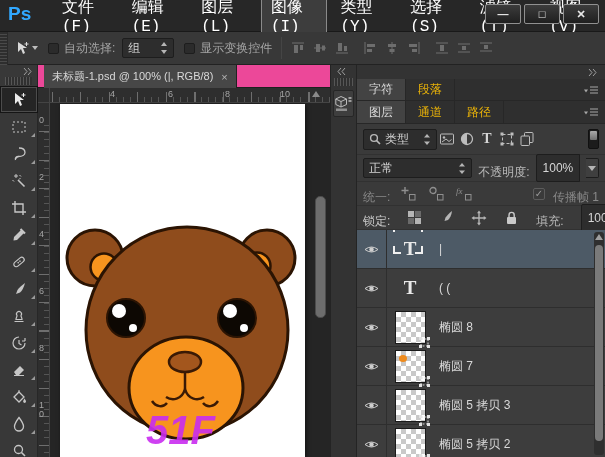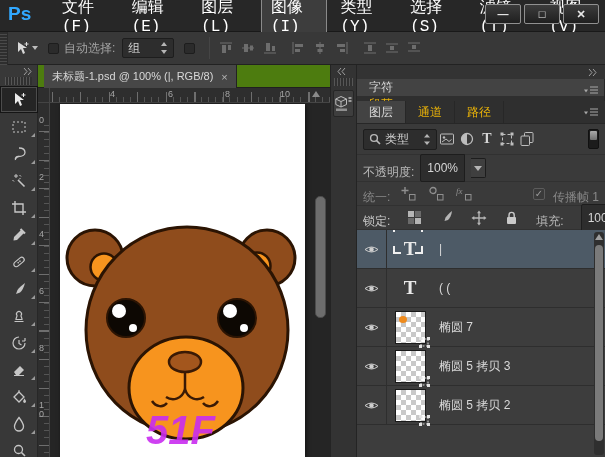--- a/index.html
+++ b/index.html
@@ -37,21 +37,21 @@
   
   #tooldock { left:0; top:65px; width:38px; height:392px; background:#383838; border-right:1px solid #272727; }
   .dock-head { height:11px; display:flex; justify-content:flex-end; align-items:center; padding:2px 4px 0 0; }
   .dock-grip { height:8px; margin:1px 5px; background:repeating-linear-gradient(90deg,#565656 0 1px,#303030 1px 3px); }
   .tool { width:38px; height:27px; display:flex; align-items:center; justify-content:center; position:relative; }
   .tool.selected { background:#252525; border:1px solid #151515; box-shadow:inset 0 0 0 1px #4c4c4c; }
   .flyout { position:absolute; right:3px; bottom:3px; width:0; height:0;
             border-left:4px solid transparent; border-bottom:4px solid #9a9a9a; }
 
   
-  #tabbar { left:38px; top:65px; width:292px; height:23px; background:#4d7c0f; border-bottom:1px solid #202020; }
+  #tabbar { left:38px; top:65px; width:292px; height:23px; background:#ec4899; border-bottom:1px solid #202020; }
   #doc-tab { position:absolute; left:6px; top:0; height:23px; background:#474747; border-right:1px solid #222;
              display:flex; align-items:center; padding:0 8px; gap:8px; }
   #doc-tab .title { color:#d8d8d8; font-size:11px; white-space:nowrap; }
   #doc-tab .close { color:#b5b5b5; font-size:11px; }
   #ruler-corner { left:38px; top:88px; width:12px; height:15px; background:#2e2e2e; border-right:1px solid #444; border-bottom:1px solid #444; }
   #hruler { left:50px; top:88px; width:280px; height:15px; background:#2e2e2e; border-bottom:1px solid #454545;
     background-image:
       repeating-linear-gradient(90deg,#6e6e6e 0 1px,transparent 1px 28.5px),
       repeating-linear-gradient(90deg,#555 0 1px,transparent 1px 7.1px);
     background-size:100% 10px,100% 5px; background-position:2px bottom,2px bottom; background-repeat:no-repeat; }
@@ -74,21 +74,21 @@
   #collapsed-panel-btn { margin:4px auto 0; width:21px; height:27px; background:#3e3e3e; border:1px solid #262626; border-radius:2px;
                          display:flex; align-items:center; justify-content:center; }
 
   
   #paneldock { left:357px; top:65px; width:248px; height:392px; background:#3a3a3a; }
   #pd-head { height:14px; display:flex; justify-content:flex-end; align-items:center; padding-right:7px; background:#333; }
   .tabsrow { display:flex; align-items:stretch; background:#2f2f2f; border-bottom:1px solid #272727; position:relative; }
   .ptab { padding:0 12px; display:flex; align-items:center; font-size:12px; color:#eab308; background:#2f2f2f; border-right:1px solid #272727; }
   .ptab.active { background:#434343; color:#d9d9d9; }
   .panel-menu { position:absolute; right:6px; top:50%; transform:translateY(-50%); }
-  #chartabs { height:22px;flex-direction:column; }
+  #chartabs { height:22px; }
   #layertabs { height:23px; }
   .prow { display:flex; align-items:center; padding:0 6px; border-bottom:1px solid #313131; }
   #filterrow { height:31px; }
   #kind-select { width:74px; height:21px; gap:4px; justify-content:flex-start; }
   #kind-select .spin { margin-left:auto; }
   .ficon { display:flex; align-items:center; justify-content:center; width:20px; }
   .t-glyph { font-family:"Liberation Serif", serif; font-weight:bold; color:#d6d6d6; font-size:14px; }
   #filter-toggle { margin-left:auto; width:11px; height:20px; background:#1c1c1c; border:1px solid #111; border-radius:2px; position:relative; }
   #filter-toggle .knob { position:absolute; left:1px; top:1px; width:7px; height:9px; background:linear-gradient(#a9a9a9,#6f6f6f); border-radius:1px; }
   #blendrow { height:27px; gap:6px; }
@@ -165,20 +165,21 @@
   <span class="checkbox"></span>
   <span class="obar-label">自动选择:</span>
   <div class="dropdown" id="group-select">
     <span>组</span>
     <svg class="spin" width="8" height="14">
       <path d="M4 1 L7 5 H1 Z" fill="#b5b5b5"></path>
         <path d="M4 13 L1 9 H7 Z" fill="#b5b5b5"></path>
       </svg>
   </div>
   <span class="checkbox"></span>
+  <span class="obar-label">显示变换控件</span>
   <div class="obar-divider"></div>
   <div class="align-group">
     <span class="align-icon">
         <svg width="14" height="14">
           <path d="M1 2 h12" stroke="#9a9a9a"></path>
           <rect x="3" y="4" width="4" height="8" fill="#9a9a9a"></rect>
           <rect x="9" y="4" width="3" height="5" fill="#9a9a9a"></rect>
         </svg>
       </span>
     <span class="align-icon">
@@ -484,20 +485,27 @@
           <rect x="5.5" y="1.5" width="8.5" height="10" rx="1" fill="none" stroke="#bdbdbd"></rect>
           <rect x="2" y="5" width="8.5" height="9.5" rx="1" fill="#3a3a3a" stroke="#bdbdbd"></rect>
         </svg>
       </span>
     <span id="filter-toggle">
         <span class="knob"></span>
       </span>
   </div>
 
   <div id="blendrow" class="prow">
+    <div class="dropdown" id="blend-select">
+      <span>正常</span>
+      <svg class="spin" width="8" height="13">
+          <path d="M4 1 L7 4.5 H1 Z" fill="#b5b5b5"></path>
+          <path d="M4 12 L1 8.5 H7 Z" fill="#b5b5b5"></path>
+        </svg>
+    </div>
     <span class="plabel">不透明度:</span>
     <span class="valbox">100%</span>
     <span class="valdrop">
         <span class="tri-down"></span>
       </span>
   </div>
 
   <div id="unifyrow" class="prow">
     <span class="plabel">统一:</span>
     <span class="ficon">
@@ -583,20 +591,42 @@
             <path d="M1 5.5 Q7.5 0.5 14 5.5 Q7.5 10.5 1 5.5 Z" fill="none" stroke="#cfcfcf"></path>
             <circle cx="7.5" cy="5.5" r="2.2" fill="#cfcfcf"></circle>
           </svg>
         </span>
       <span class="thumbcell">
         <span class="t-thumb">T</span>
       </span>
       <span class="lname">( (</span>
     </div>
 
+    <div class="lrow">
+      <span class="eyecell">
+        <svg width="15" height="11">
+            <path d="M1 5.5 Q7.5 0.5 14 5.5 Q7.5 10.5 1 5.5 Z" fill="none" stroke="#cfcfcf"></path>
+            <circle cx="7.5" cy="5.5" r="2.2" fill="#cfcfcf"></circle>
+          </svg>
+        </span>
+      <span class="thumbcell">
+        <span class="shape-thumb">
+          <span class="vmask-badge">
+            <svg width="13" height="13">
+                <rect x="3" y="3" width="7" height="7" fill="none" stroke="#e3e3e3" stroke-dasharray="2 1.5"></rect>
+                <rect x="1" y="1" width="3" height="3" fill="#e3e3e3"></rect>
+                <rect x="9" y="1" width="3" height="3" fill="#e3e3e3"></rect>
+                <rect x="1" y="9" width="3" height="3" fill="#e3e3e3"></rect>
+                <rect x="9" y="9" width="3" height="3" fill="#e3e3e3"></rect>
+              </svg>
+            </span>
+        </span>
+      </span>
+      <span class="lname">椭圆 8</span>
+    </div>
 
     <div class="lrow">
       <span class="eyecell">
         <svg width="15" height="11">
             <path d="M1 5.5 Q7.5 0.5 14 5.5 Q7.5 10.5 1 5.5 Z" fill="none" stroke="#cfcfcf"></path>
             <circle cx="7.5" cy="5.5" r="2.2" fill="#cfcfcf"></circle>
           </svg>
         </span>
       <span class="thumbcell">
         <span class="shape-thumb">

